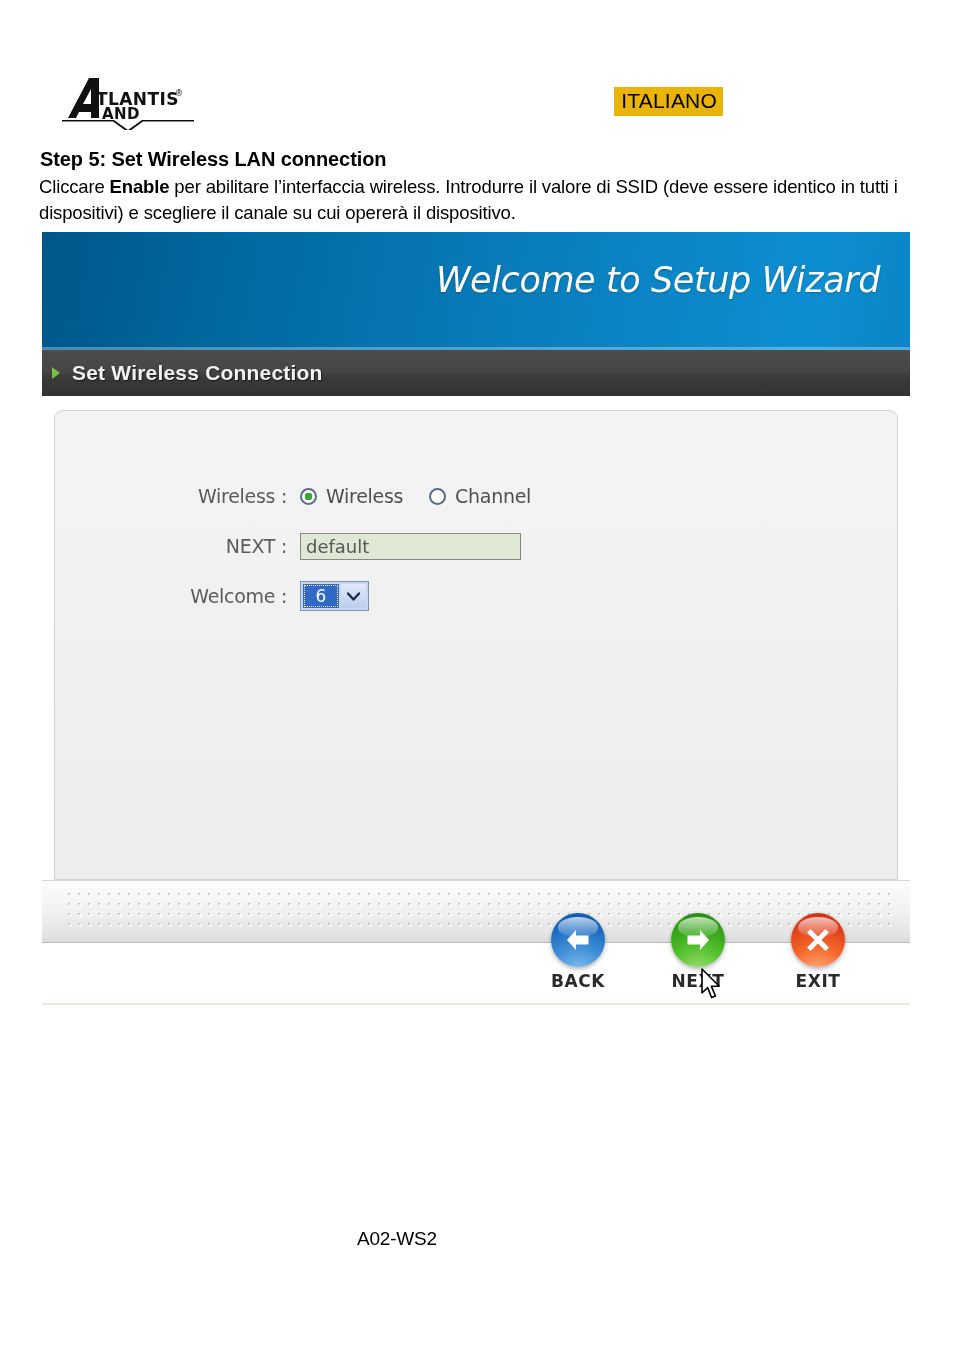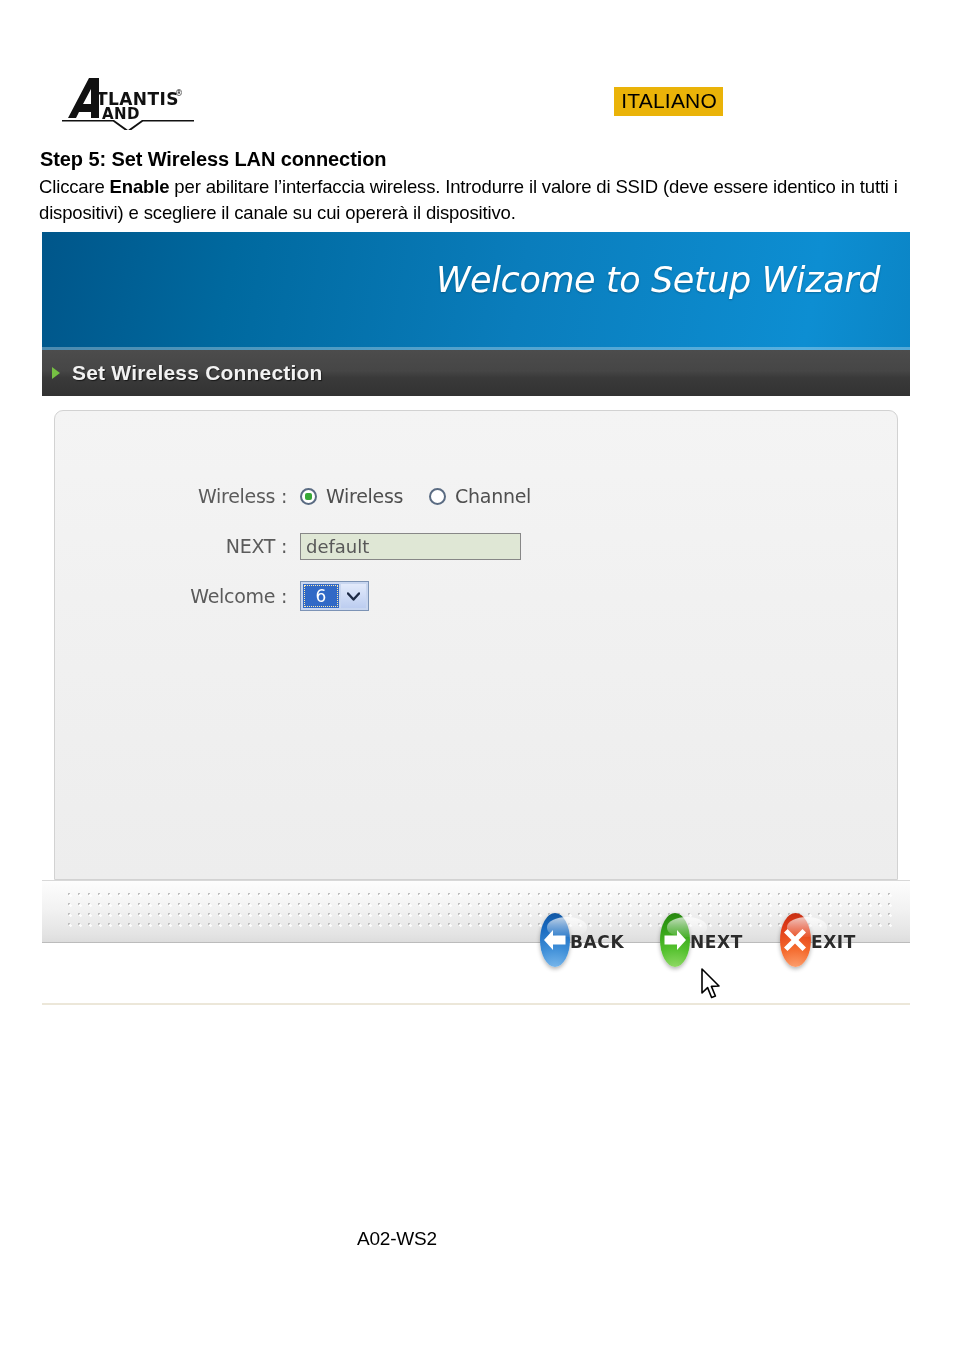--- a/index.html
+++ b/index.html
@@ -278,21 +278,21 @@
   .nav-buttons {
     position: absolute;
     right: 42px;
     top: -30px;
     display: flex;
     gap: 44px;
   }
   .nav-btn {
     width: 76px;
     display: flex;
-    flex-direction: row;
+    flex-direction: column;
     align-items: center;
   }
   .nav-circle {
     width: 54px; height: 54px;
     border-radius: 50%;
     position: relative;
     display: flex;
     align-items: center;
     justify-content: center;
     box-shadow: 0 2px 4px rgba(0,0,0,0.30);

